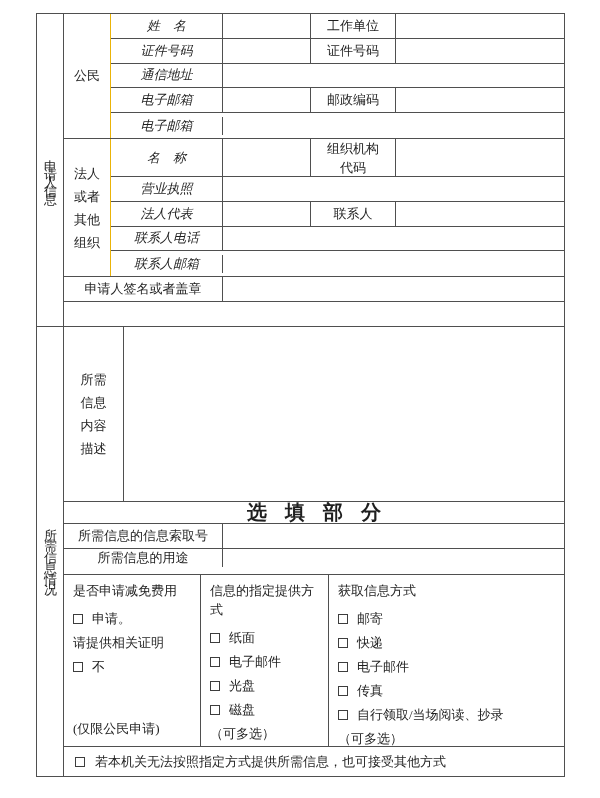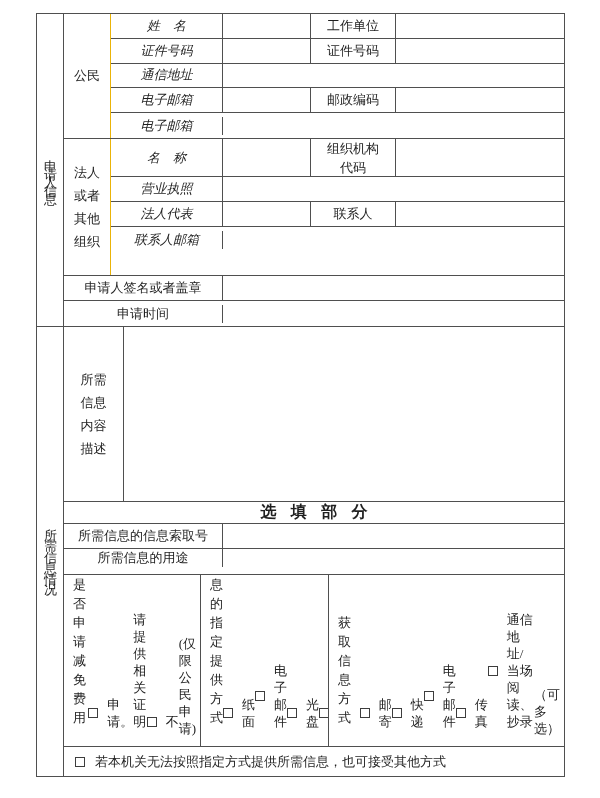--- a/index.html
+++ b/index.html
@@ -44,27 +44,27 @@
   .lbl1 { width:112px; flex-shrink:0;font-style:italic; }
   .lbl2 { width:85px; flex-shrink:0; }
   .val1 { width:88px; flex-shrink:0; }
   .valx { flex:1; }
   .wide-lbl { width:159px; flex-shrink:0; }
   .ml { white-space:pre-line; line-height:23px; }
   .desc-row { height:175px; }
   .desc-lbl { width:60px; flex-shrink:0; }
   .opt-header { height:22px; display:flex; align-items:center; justify-content:center;
     border-bottom:1px solid #4f4f4f; box-sizing:border-box; }
-  .opt-header span { font-weight:bold; font-size:16px; letter-spacing:0.9em; text-indent:0.9em; }
+  .opt-header span { font-weight:bold; font-size:20px; letter-spacing:0.9em; text-indent:0.9em; }
   .r26 { height:26px;flex-direction:column; }
   .cbx-row { height:172px; border-bottom:1px solid #4f4f4f; box-sizing:border-box; display:flex; }
   .cbx-col {
     box-sizing:border-box; border-right:1px solid #4f4f4f;
-    padding:6px 4px 9px 9px; display:flex; flex-direction:row;
-    align-items:flex-end; overflow:hidden;
+    padding:6px 4px 9px 9px; display:flex; flex-direction:column;
+    align-items:flex-start; overflow:hidden;
   }
   .cbx-col.end { border-right:none; }
   .cbx-col.c1 { width:137px; flex-shrink:0; }
   .cbx-col.c2 { width:128px; flex-shrink:0; }
   .cbx-col.c3 { flex:1; }
   .cbx-title { line-height:19px; margin-bottom:10px; }
   .opt { display:flex; align-items:center; line-height:17px; margin-bottom:7px; }
   .opt-indent { }
   .box {
     display:inline-block; width:10px; height:10px; border:1px solid #3d3d3d;
@@ -134,34 +134,37 @@
             <div class="r">
               <div class="cell lbl1">营业执照</div>
               <div class="cell valx end"></div>
             </div>
             <div class="r">
               <div class="cell lbl1">法人代表</div>
               <div class="cell val1"></div>
               <div class="cell lbl2">联系人</div>
               <div class="cell valx end"></div>
             </div>
+            <div class="r">
+              <div class="cell lbl1">联系人电话</div>
+              <div class="cell valx end"></div>
+            </div>
             <div class="r last">
               <div class="cell lbl1">联系人邮箱</div>
               <div class="cell valx end"></div>
             </div>
           </div>
         </div>
 
         <div class="r">
           <div class="cell wide-lbl">申请人签名或者盖章</div>
           <div class="cell valx end"></div>
         </div>
 
         <div class="r last">
-          <div class="cell wide-lbl">申请时间</div>
           <div class="cell valx end"></div>
         </div>
 
       </div>
     </div>
 
     <div class="sec sec2">
       <div class="sidecol">
         <span class="vtext vs2">所需信息情况</span>
       </div>
@@ -241,21 +244,21 @@
             <div class="opt">
               <span class="box"></span>
               <span>电子邮件</span>
             </div>
             <div class="opt">
               <span class="box"></span>
               <span>传真</span>
             </div>
             <div class="opt">
               <span class="box"></span>
-              <span>通信地址/当场阅读、抄录</span>
+              <span>自行领取/当场阅读、抄录</span>
             </div>
             <div class="colnote">（可多选）</div>
           </div>
         </div>
 
         <div class="footer-row">
           <span class="box"></span>
           <span>若本机关无法按照指定方式提供所需信息，也可接受其他方式</span>
         </div>
 

